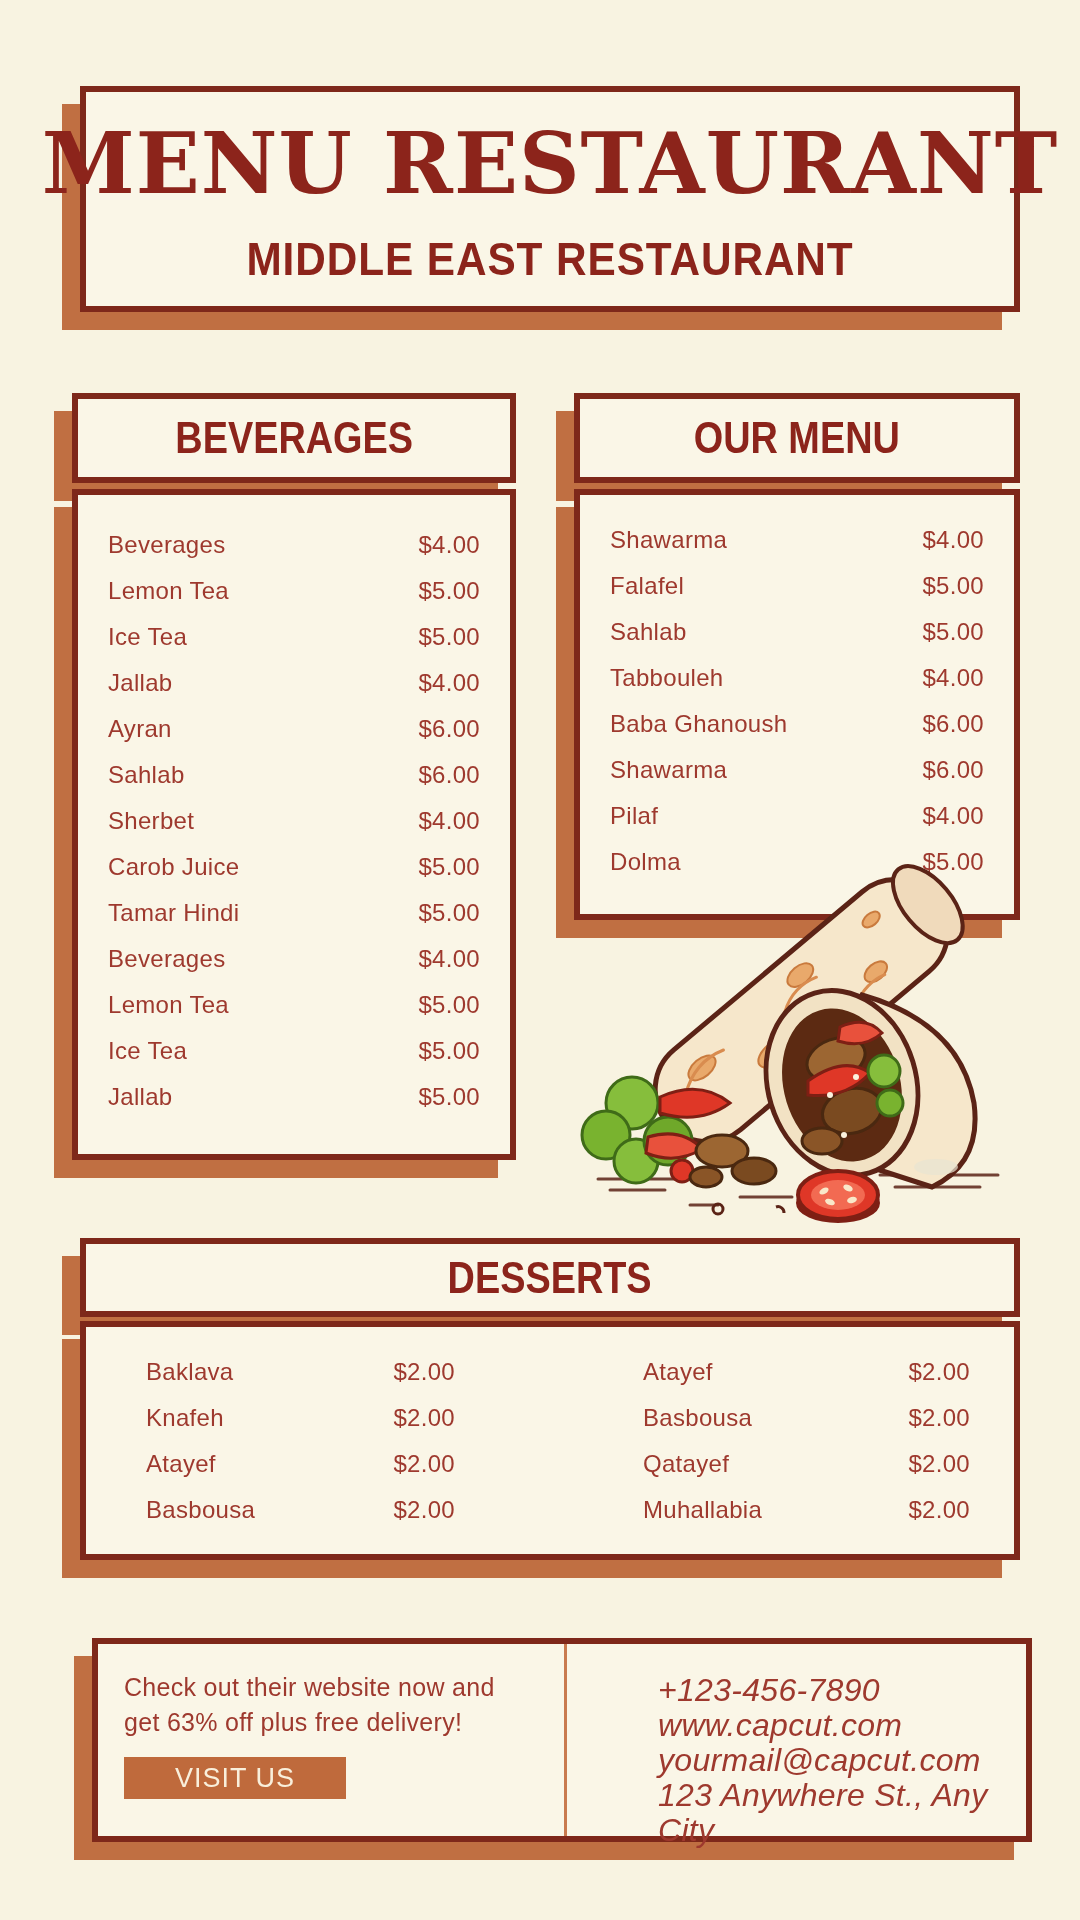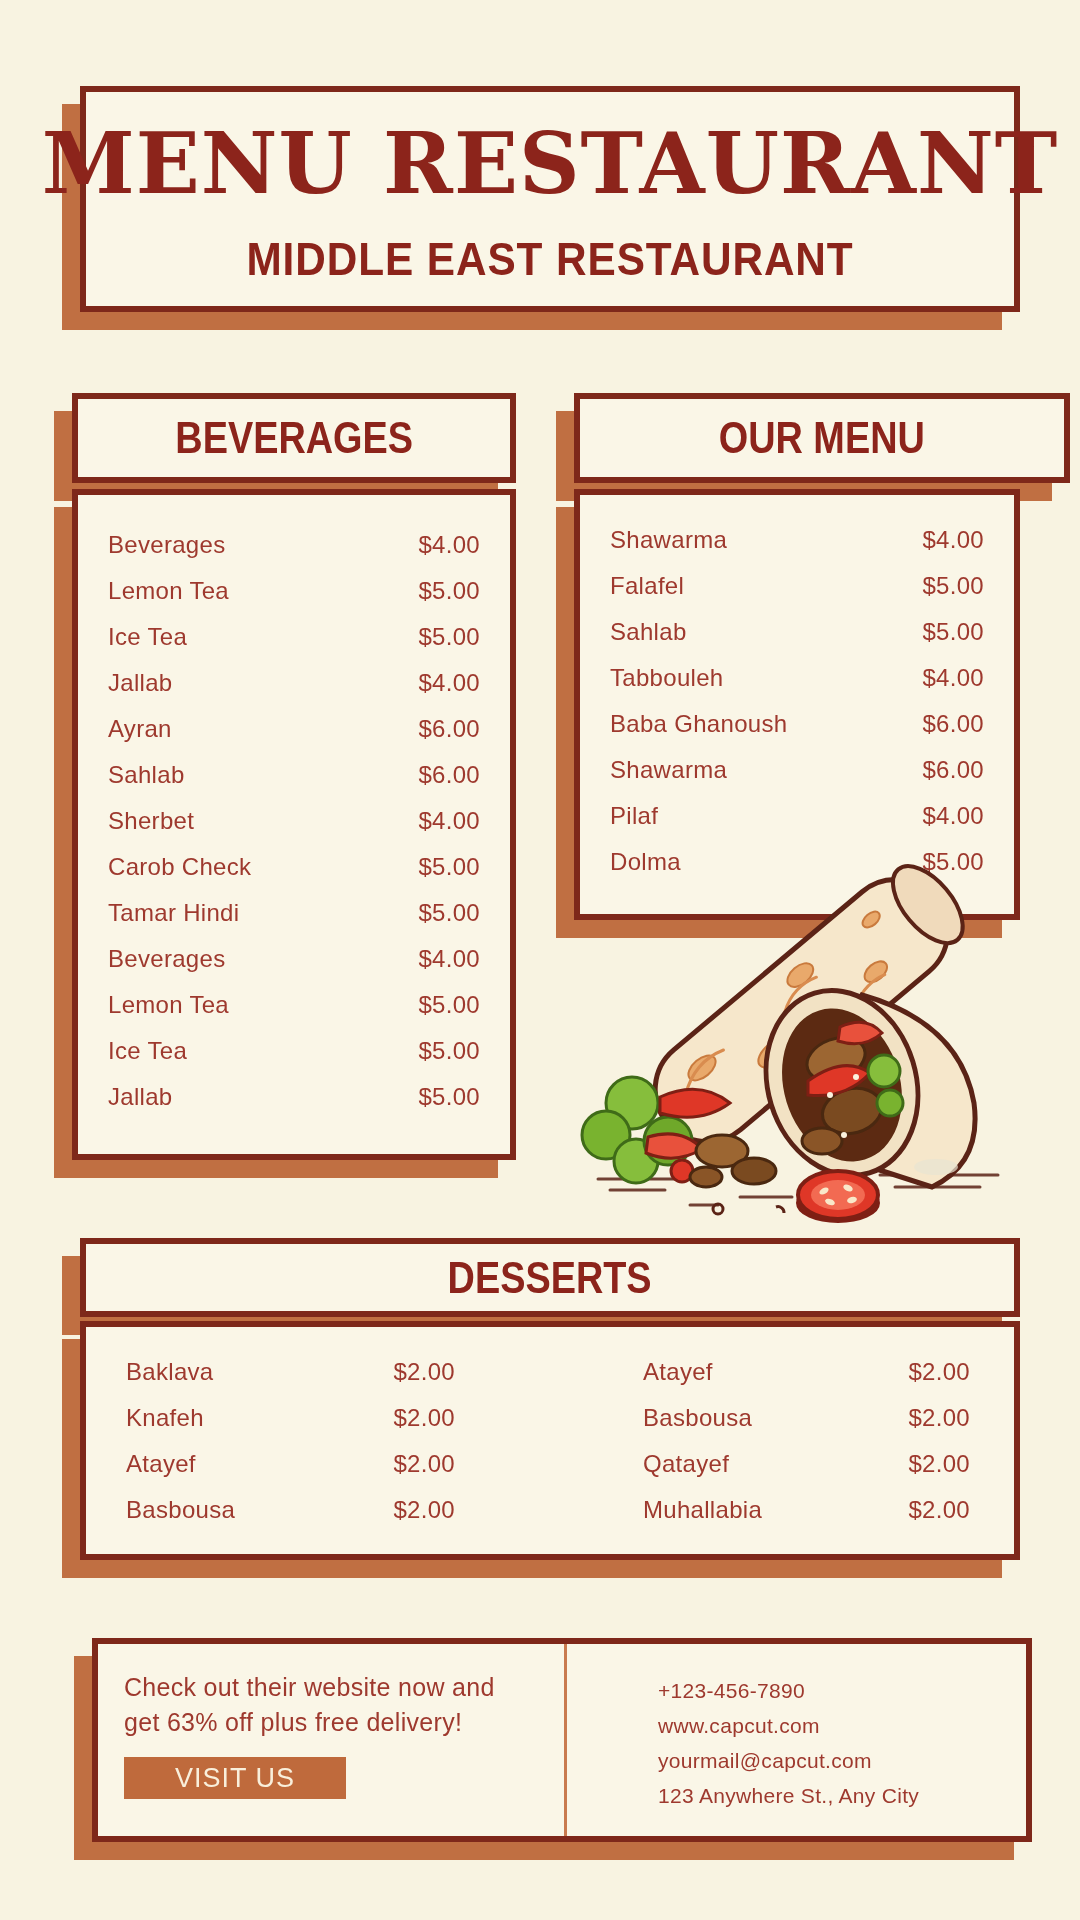--- a/index.html
+++ b/index.html
@@ -18,44 +18,44 @@
   .sub-title{font-size:46px;line-height:1;color:#8C241B;font-weight:700;white-space:nowrap;}
   .cond{display:inline-block;transform:scaleX(.86);transform-origin:center;}
   .cond-sub{display:inline-block;transform:scaleX(.92);transform-origin:center;letter-spacing:1px;}
 
   
   .title-box{display:flex;align-items:center;justify-content:center;}
   .section-title{margin:0;font-size:44px;font-weight:700;color:#8C241B;line-height:1;white-space:nowrap;}
 
   .bev-title{left:72px;top:393px;width:444px;height:90px;}
   .bev-list{left:72px;top:489px;width:444px;height:671px;padding:27px 30px;}
-  .menu-title{left:574px;top:393px;width:496px;height:90px;}
+  .menu-title{left:574px;top:393px;width:446px;height:90px;}
   .menu-list{left:574px;top:489px;width:446px;height:431px;padding:22px 30px;}
 
   .row{height:46px;display:flex;align-items:center;justify-content:space-between;}
   .item-name,.item-price{font-size:24px;color:#9E392E;letter-spacing:.3px;}
 
   
   .desserts-title{left:80px;top:1238px;width:940px;height:79px;}
   .desserts-list{left:80px;top:1321px;width:940px;height:239px;
       display:flex;align-items:center;}
   .dcol{flex:1 1 50%;display:flex;flex-direction:column;justify-content:center;box-sizing:border-box;}
-  .dcol-left{padding:0 95px 0 40px;}
+  .dcol-left{padding:0 95px 0 60px;}
   .dcol-right{padding:0 44px 0 93px;}
 
   
   .footer-box{left:92px;top:1638px;width:940px;height:204px;display:flex;}
   .footer-left{width:466px;box-sizing:border-box;padding:26px 0 0 26px;}
   .footer-divider{width:3px;background:#C97B4F;}
   .footer-right{flex:1;box-sizing:border-box;padding:29px 0 0 91px;}
   .promo-line{font-size:25px;line-height:35px;color:#9E392E;letter-spacing:.3px;}
   .visit-btn{margin-top:17px;width:222px;height:42px;background:#BF6A3C;border:none;
       color:#F9EFDB;font-size:27px;letter-spacing:1px;font-family:"Liberation Sans",sans-serif;
       display:flex;align-items:center;justify-content:center;cursor:pointer;}
-  .contact-line{font-size:21px;line-height:35px;color:#9E392E;letter-spacing:.3px;}
+  .contact-line{font-size:32px;line-height:35px;color:#9E392E;letter-spacing:.3px;font-style:italic;}
 
   .illustration{position:absolute;left:540px;top:845px;width:480px;height:390px;z-index:5;}
 </style>
 </head>
 <body>
 
 <div class="sheet">
 
   <section class="box header-box">
     <h1 class="main-title">MENU RESTAURANT</h1>
@@ -96,21 +96,21 @@
         <span class="item-name">Sahlab</span>
         <span class="item-price">$6.00</span>
       </div>
 
       <div class="row">
         <span class="item-name">Sherbet</span>
         <span class="item-price">$4.00</span>
       </div>
 
       <div class="row">
-        <span class="item-name">Carob Check</span>
+        <span class="item-name">Carob Juice</span>
         <span class="item-price">$5.00</span>
       </div>
 
       <div class="row">
         <span class="item-name">Tamar Hindi</span>
         <span class="item-price">$5.00</span>
       </div>
 
       <div class="row">
         <span class="item-name">Beverages</span>

